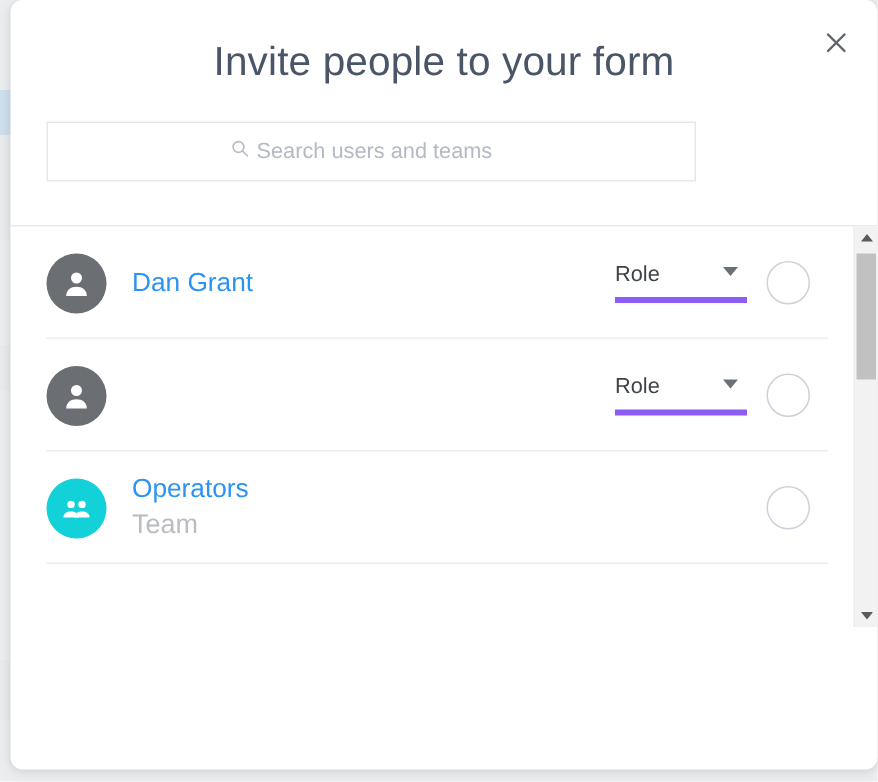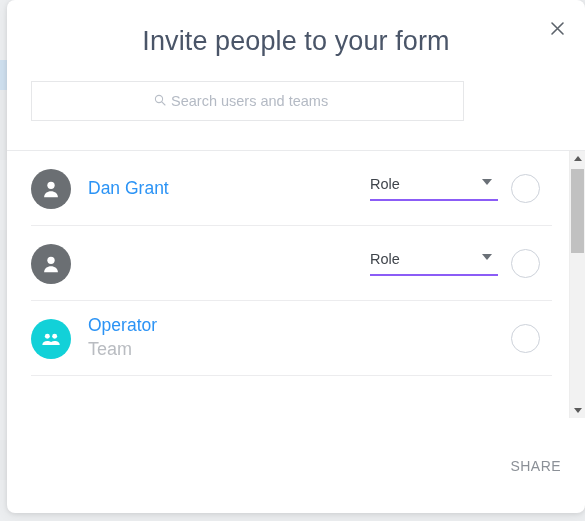--- a/index.html
+++ b/index.html
@@ -180,24 +180,25 @@
     position: absolute;
     left: 363px;
     width: 128px;
     display: flex;
     align-items: center;
   }
   .role-select {
     position: relative;
     width: 128px;
     padding-bottom: 7px;
-    border-bottom: 2px solid #8b5cf6;
-    display: flex;
-    align-items: center;
-    cursor: pointer;
+    border-bottom: 4px solid #8b5cf6;
+    display: flex;
+    align-items: center;
+    cursor: pointer;
+    margin-left: 40px;
   }
   .role-label {
     font-size: 14.5px;
     color: #3f444b;
   }
   .role-caret {
     position: absolute;
     right: 6px;
     top: 3px;
     width: 0;
@@ -363,35 +364,34 @@
     <div class="row">
       <div class="avatar team">
         <svg width="22" height="22" viewBox="0 0 24 24" aria-hidden="true">
           <circle cx="8" cy="9" r="2.7" fill="#ffffff"></circle>
           <circle cx="16" cy="9" r="2.7" fill="#ffffff"></circle>
           <path d="M2.5 18.5c0-3 2.5-4.4 5.5-4.4s5.5 1.4 5.5 4.4z" fill="#ffffff"></path>
           <path d="M10.5 18.5c0-3 2.5-4.4 5.5-4.4s5.5 1.4 5.5 4.4z" fill="#ffffff"></path>
         </svg>
       </div>
       <div class="identity">
-        <span class="name">Operator</span>
+        <span class="name">Operators</span>
         <span class="subtitle">Team</span>
       </div>
       <div class="radio"></div>
     </div>
 
   </div>
 
   <div class="scrollbar">
     <div class="sb-arrow up">
         <i></i>
       </div>
     <div class="sb-thumb"></div>
     <div class="sb-arrow down">
         <i></i>
       </div>
   </div>
 
   <div class="footer">
-    <button class="text-btn">SHARE</button>
   </div>
 
 </div>
 
 </body></html>

